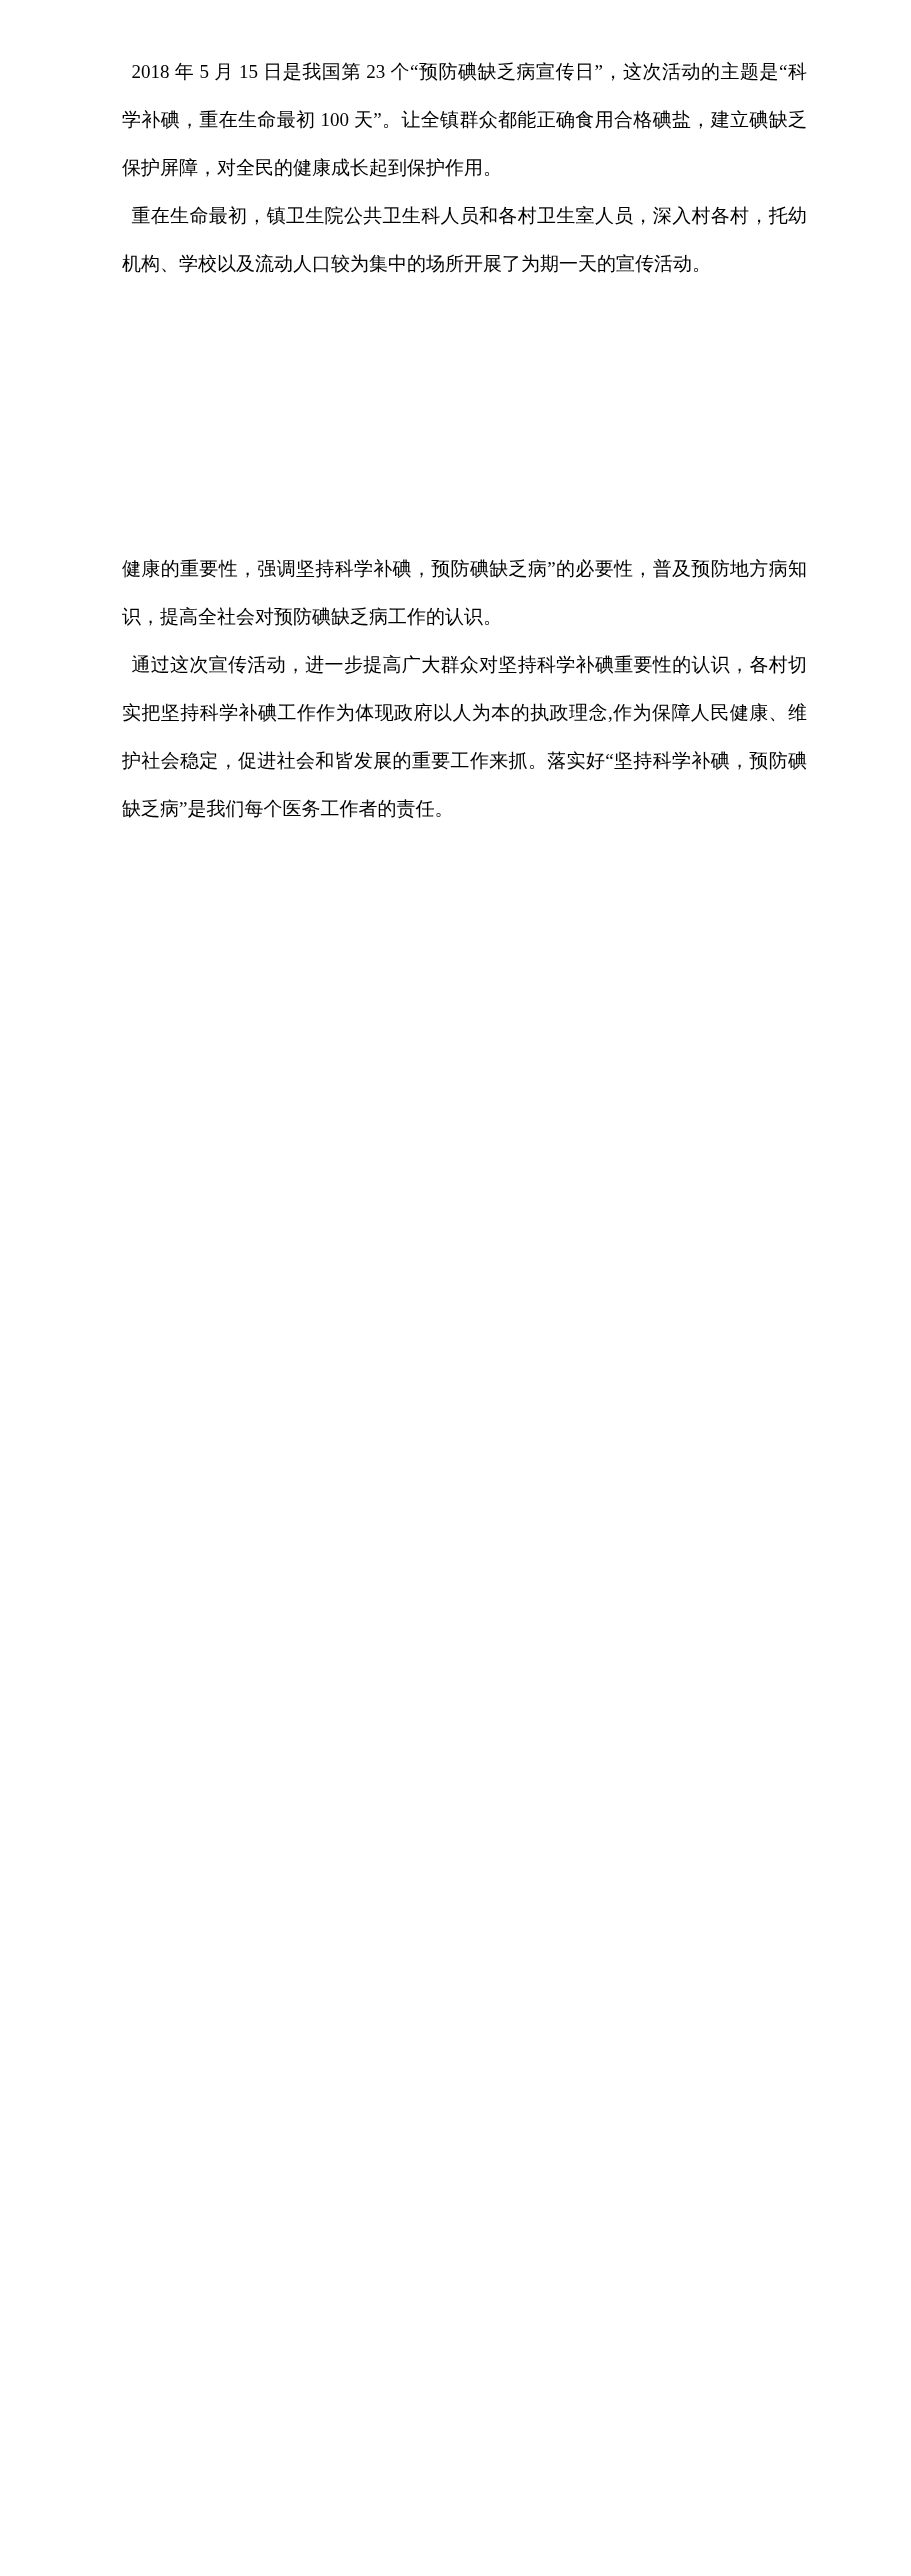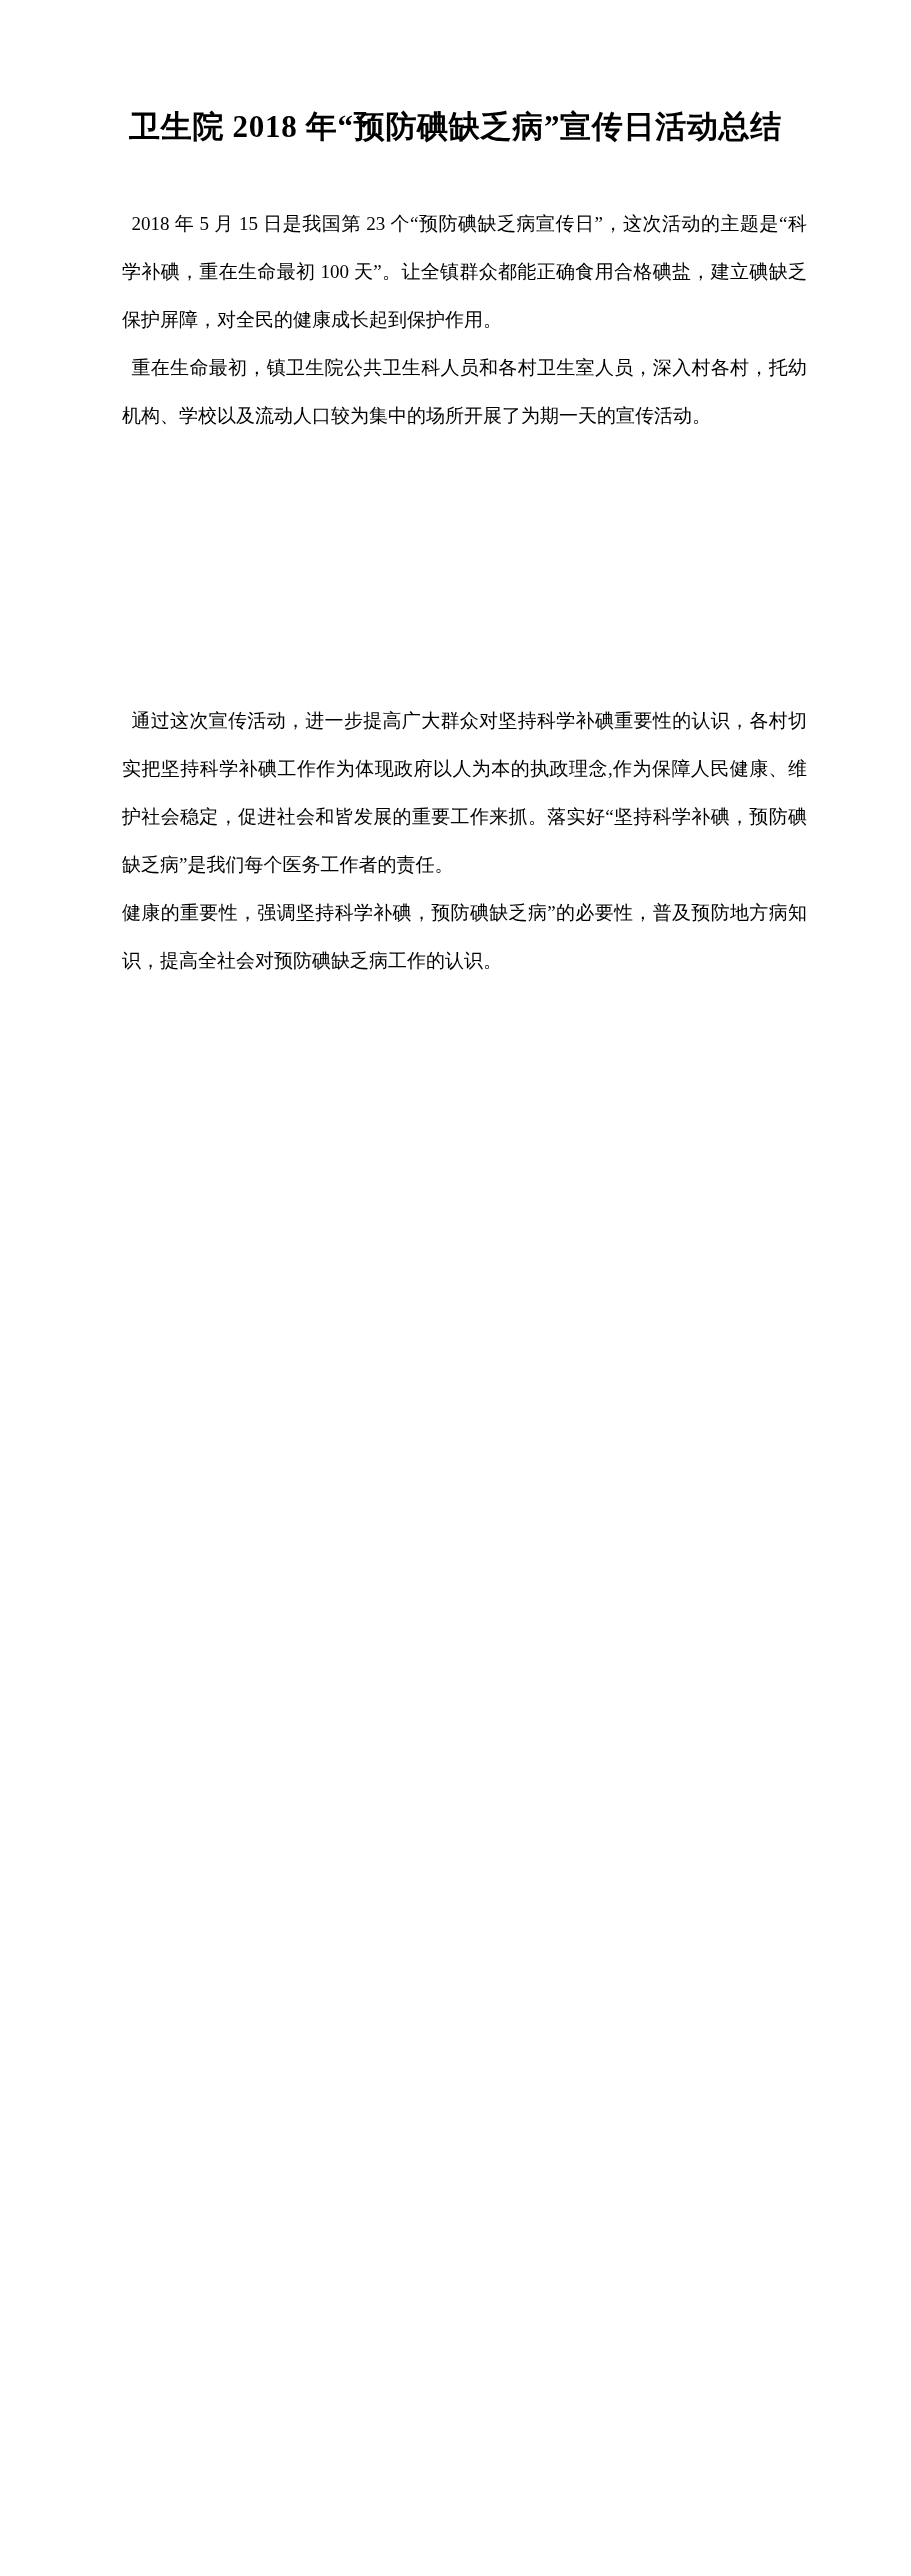--- a/index.html
+++ b/index.html
@@ -42,33 +42,32 @@
   }
   .blank-gap {
     height: 257px;
   }
 </style>
 </head>
 <body>
 
 <div class="page">
 
-  <h1 class="doc-title">卫生院 2018 年“预防碘缺乏病”宣传日活动总结</h1>
 
   <div class="doc-body">
 
     <p class="para">2018 年 5 月 15 日是我国第 23 个“预防碘缺乏病宣传日”，这次活动的主题是“科学补碘，重在生命最初 100 天”。让全镇群众都能正确食用合格碘盐，建立碘缺乏保护屏障，对全民的健康成长起到保护作用。</p>
 
 
 
     <p class="para">重在生命最初，镇卫生院公共卫生科人员和各村卫生室人员，深入村各村，托幼机构、学校以及流动人口较为集中的场所开展了为期一天的宣传活动。</p>
 
 
     <div class="blank-gap"></div>
 
+    <p class="para continuation">健康的重要性，强调坚持科学补碘，预防碘缺乏病”的必要性，普及预防地方病知识，提高全社会对预防碘缺乏病工作的认识。</p>
+
     <p class="para">通过这次宣传活动，进一步提高广大群众对坚持科学补碘重要性的认识，各村切实把坚持科学补碘工作作为体现政府以人为本的执政理念,作为保障人民健康、维护社会稳定，促进社会和皆发展的重要工作来抓。落实好“坚持科学补碘，预防碘缺乏病”是我们每个医务工作者的责任。</p>
-
-    <p class="para continuation">健康的重要性，强调坚持科学补碘，预防碘缺乏病”的必要性，普及预防地方病知识，提高全社会对预防碘缺乏病工作的认识。</p>
 
   </div>
 
 </div>
 
 
 </body></html>

